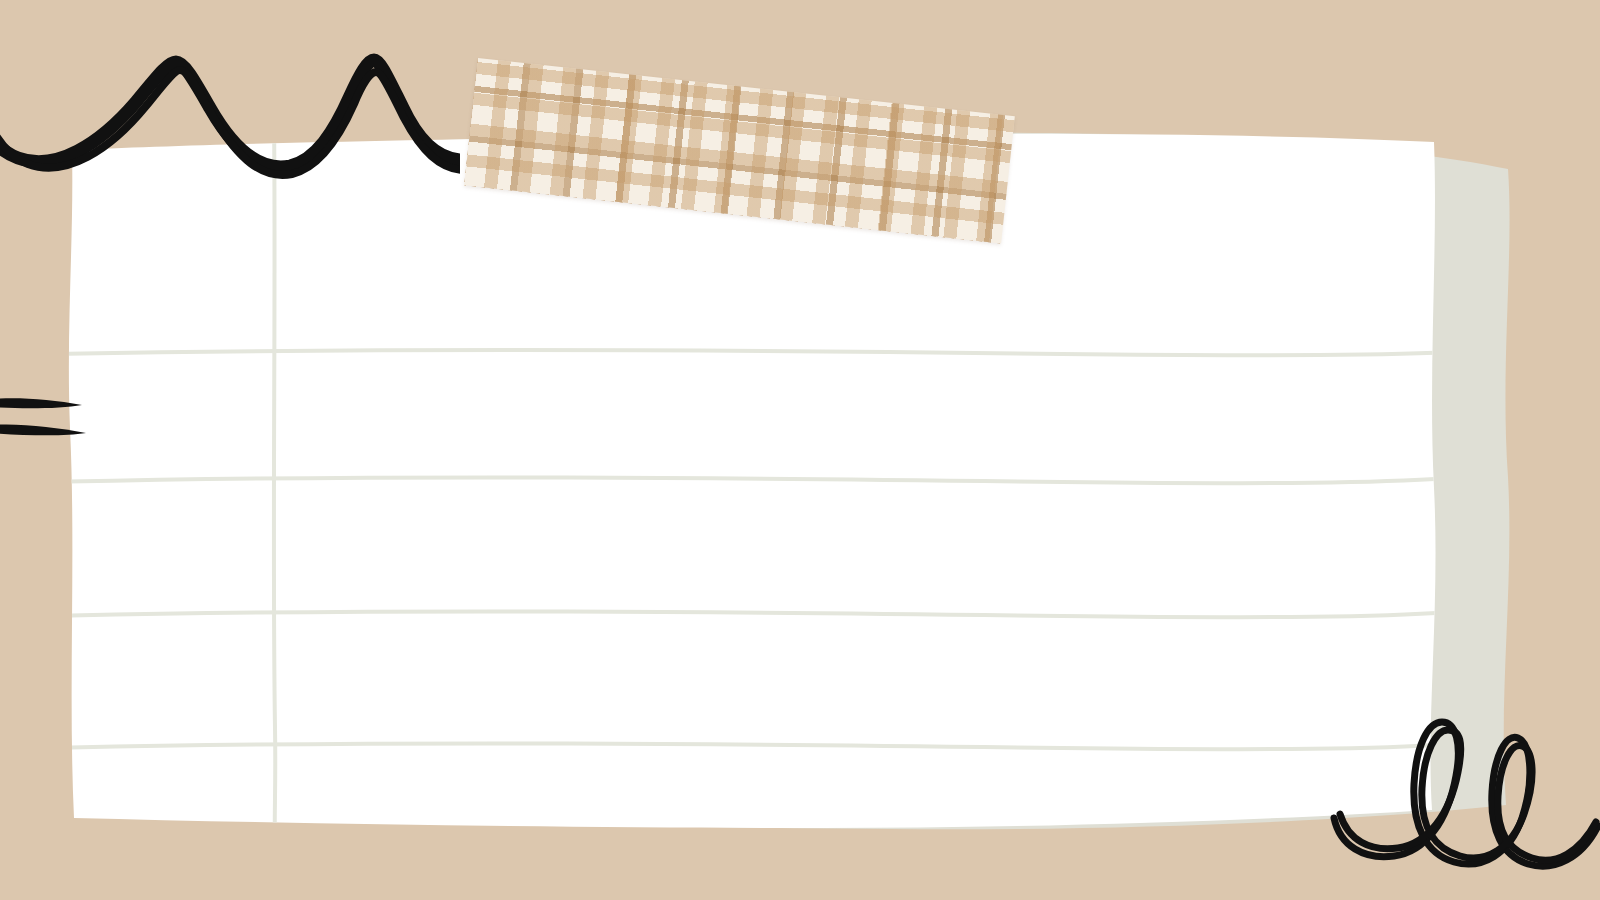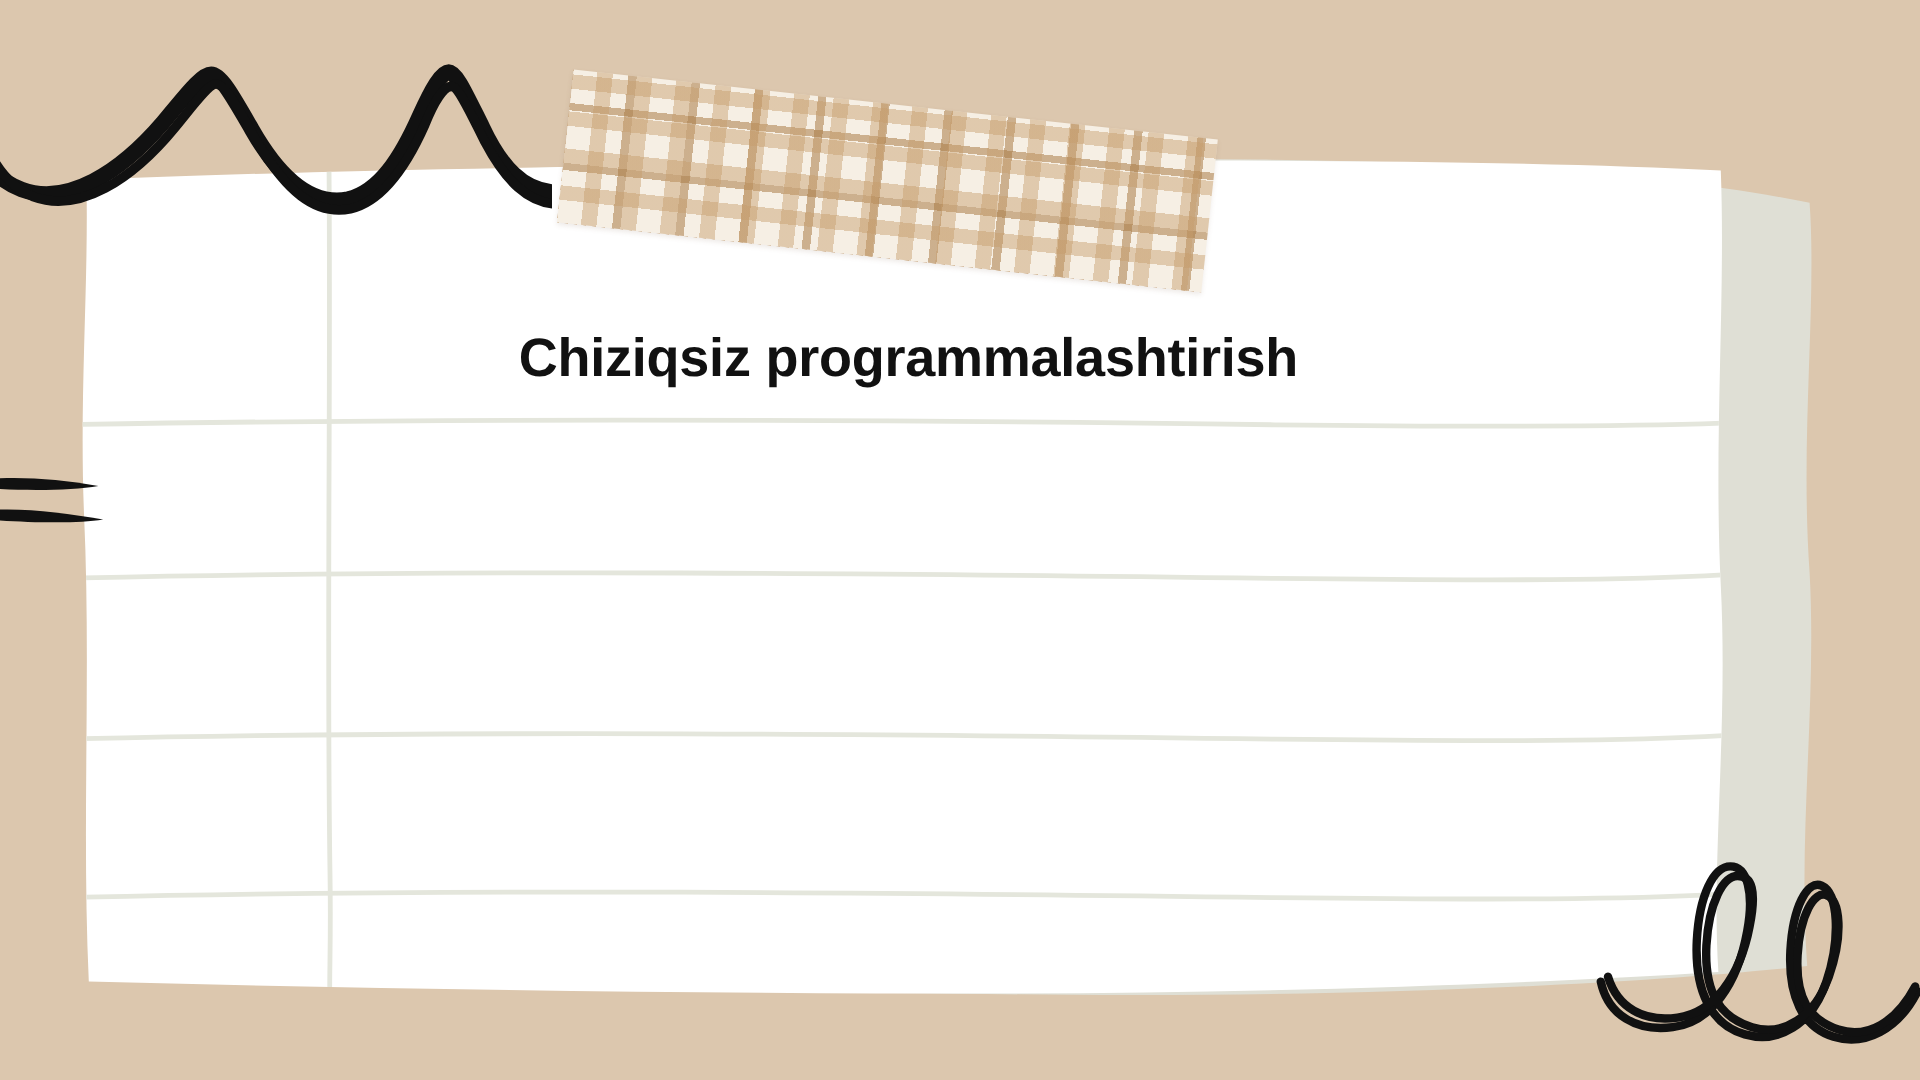--- a/index.html
+++ b/index.html
@@ -235,17 +235,14 @@
                C 106,30 94,52 92,88
                C 90,128 104,148 130,156
                C 156,164 182,148 194,114
                C 206,80 204,50 192,46
                C 182,42 170,62 168,96
                C 166,132 178,150 202,158
                C 226,166 250,152 266,122"></path>
     </g>
   </svg>
 
-  <div id="title-block">
-    <h1 id="slide-title">Chiziqsiz programmalashtirish</h1>
-  </div>
 
 </div>
 
 </body></html>

